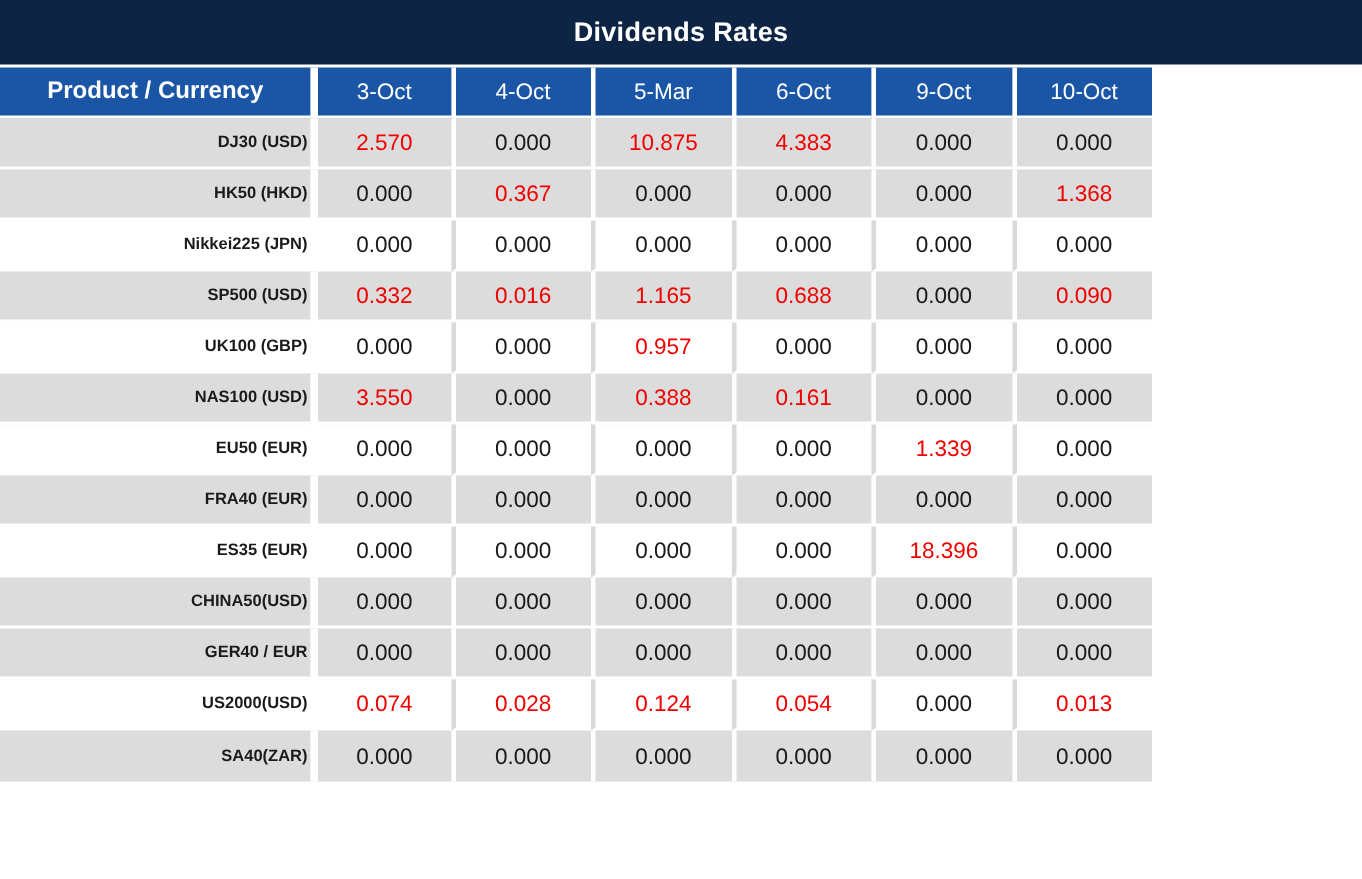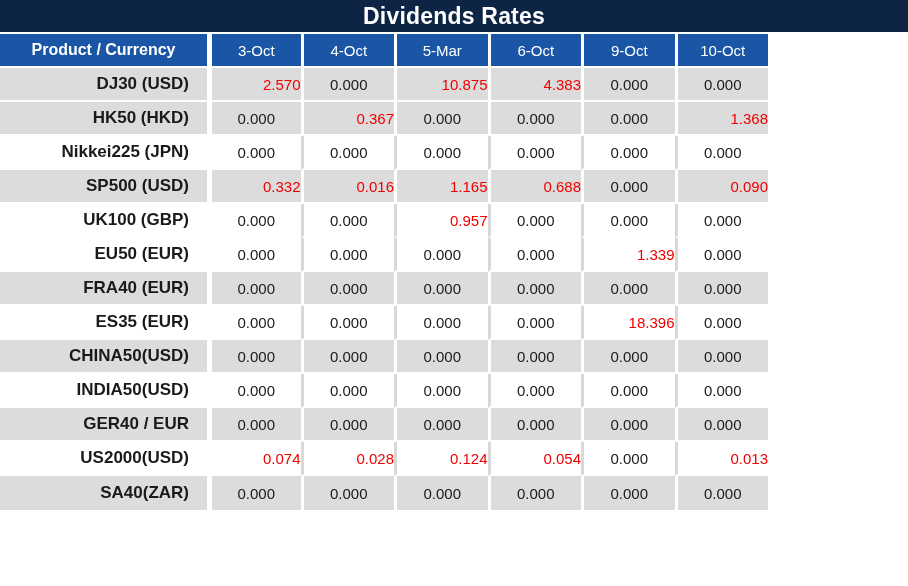--- a/index.html
+++ b/index.html
@@ -8,25 +8,25 @@
     background: #ffffff;
     font-family: "Liberation Sans", sans-serif;
   }
   .widget {
     width: 908px;
     height: 586px;
     background: #ffffff;
     overflow: hidden;
   }
   .title-bar {
-    height: 32px;
+    height: 43px;
     margin-bottom: 2px;
     background: var(--title-bar-bg, #0D2444);
     color: var(--header-text, #fff);
-    font-size: 23px;
+    font-size: 18px;
     font-weight: bold;
     display: flex;
     align-items: center;
     justify-content: center;
     letter-spacing: 0.2px;
   }
   table.div-table {
     width: 768px;
     border-collapse: separate;
     border-spacing: 0;
@@ -58,31 +58,31 @@
     border-left-width: 5px;
     border-left-color: var(--grid-white, #fff);
   }
   tr.gray td { background: var(--row-alt-bg, #DCDCDC); }
   tr.white td { background: var(--row-bg, #ffffff); }
   tr.gray td.val { border-left-color: var(--grid-white, #fff); }
   tr.white td.val { border-left-color: var(--grid-light, #D9D9D9); }
   tr.white td.val.first { border-left-color: var(--grid-white, #fff); }
   td.label {
     text-align: right;
-    padding-right: 18px;
+    padding-right: 2px;
     font-weight: bold;
-    font-size: 17px;
+    font-size: 11px;
     color: var(--text-dark, #1A1A1A);
   }
   td.val {
     text-align: center;
     font-size: 15px;
     color: var(--text-dark, #1A1A1A);
   }
-  td.val.red { color: var(--value-red, #F20000); text-align: right; }
+  td.val.red { color: var(--value-red, #F20000); }
   tbody tr:last-child td { border-bottom: none; }
 </style>
 </head>
 <body>
 
 <div class="widget">
   <div class="title-bar">
     <span>Dividends Rates</span>
   </div>
   <table class="div-table">
@@ -147,20 +147,29 @@
         </tr>
         <tr class="white">
           <td class="label">UK100 (GBP)</td>
           <td class="val first">0.000</td>
           <td class="val">0.000</td>
           <td class="val red">0.957</td>
           <td class="val">0.000</td>
           <td class="val">0.000</td>
           <td class="val">0.000</td>
         </tr>
+        <tr class="gray">
+          <td class="label">NAS100 (USD)</td>
+          <td class="val first red">3.550</td>
+          <td class="val">0.000</td>
+          <td class="val red">0.388</td>
+          <td class="val red">0.161</td>
+          <td class="val">0.000</td>
+          <td class="val">0.000</td>
+        </tr>
         <tr class="white">
           <td class="label">EU50 (EUR)</td>
           <td class="val first">0.000</td>
           <td class="val">0.000</td>
           <td class="val">0.000</td>
           <td class="val">0.000</td>
           <td class="val red">1.339</td>
           <td class="val">0.000</td>
         </tr>
         <tr class="gray">
@@ -176,29 +185,20 @@
           <td class="label">ES35 (EUR)</td>
           <td class="val first">0.000</td>
           <td class="val">0.000</td>
           <td class="val">0.000</td>
           <td class="val">0.000</td>
           <td class="val red">18.396</td>
           <td class="val">0.000</td>
         </tr>
         <tr class="gray">
           <td class="label">CHINA50(USD)</td>
-          <td class="val first">0.000</td>
-          <td class="val">0.000</td>
-          <td class="val">0.000</td>
-          <td class="val">0.000</td>
-          <td class="val">0.000</td>
-          <td class="val">0.000</td>
-        </tr>
-        <tr class="white">
-          <td class="label">INDIA50(USD)</td>
           <td class="val first">0.000</td>
           <td class="val">0.000</td>
           <td class="val">0.000</td>
           <td class="val">0.000</td>
           <td class="val">0.000</td>
           <td class="val">0.000</td>
         </tr>
         <tr class="gray">
           <td class="label">GER40 / EUR</td>
           <td class="val first">0.000</td>

